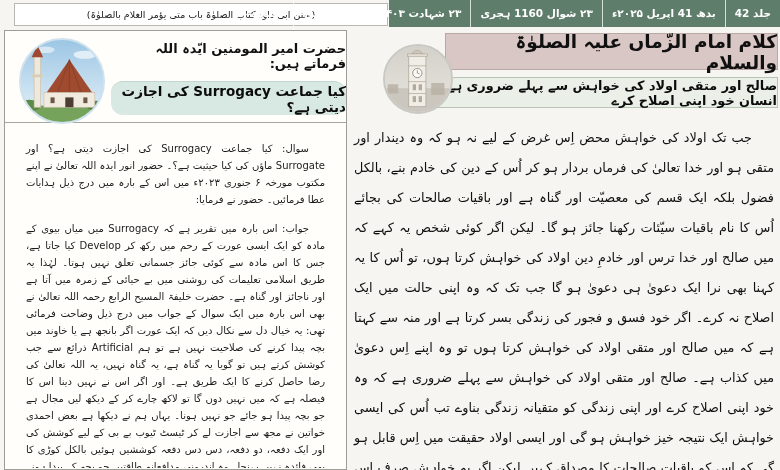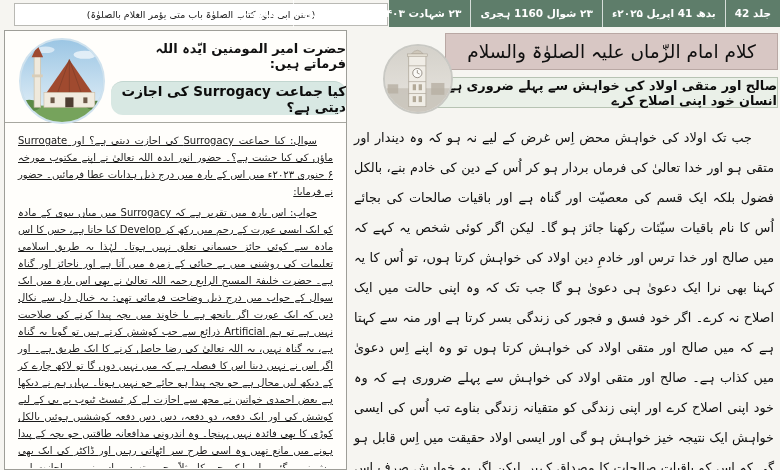--- a/index.html
+++ b/index.html
@@ -54,38 +54,38 @@
     display:flex;align-items:center;justify-content:center;
     direction:rtl;font-size:13.5px;font-weight:bold;color:#0c0c0c;border-radius:12px;
   }
   .qa-body{
     border-top:1px solid #a7a7a0;
     padding:5px 9px 0 9px;
     direction:rtl;text-align:justify;
     font-size:10px;line-height:17px;color:#1b1b1b;
     height:340px;overflow:hidden;
   }
-  .qa-body p{margin:4px;text-indent:16px;text-decoration:underline;}
+  .qa-body p{margin:12px;text-indent:16px;}
   
   .main-col{
     position:absolute;left:352px;top:30px;width:426px;height:440px;
     overflow:hidden;
   }
   .main-header{position:relative;height:86px;}
   .main-circle{
     position:absolute;left:31px;top:11px;width:70px;height:70px;
     border-radius:50%;overflow:hidden;border:2px solid #c9c9c4;
     background:#dcd9d3;z-index:3;box-sizing:border-box;
   }
   .main-circle svg{display:block;width:100%;height:100%;}
   .main-title{
     margin-left:93px;height:37px;margin-top:3px;
     background:#d8c7c4;border:1px solid #b9a8a4;box-sizing:border-box;
     display:flex;align-items:center;justify-content:center;
-    direction:rtl;font-size:18.5px;font-weight:normal;color:#101010;
+    direction:rtl;font-size:18.5px;font-weight:bold;color:#101010;
   }
   .main-sub{
     margin-left:74px;height:31px;margin-top:7px;
     background:#eaf0e8;border:1px solid #b7c3b3;box-sizing:border-box;
     display:flex;align-items:center;justify-content:center;
     direction:rtl;font-size:12.8px;font-weight:bold;color:#0c0c0c;
   }
   .main-body{
     margin-top:4px;padding:0 4px 0 2px;
     direction:rtl;text-align:justify;

